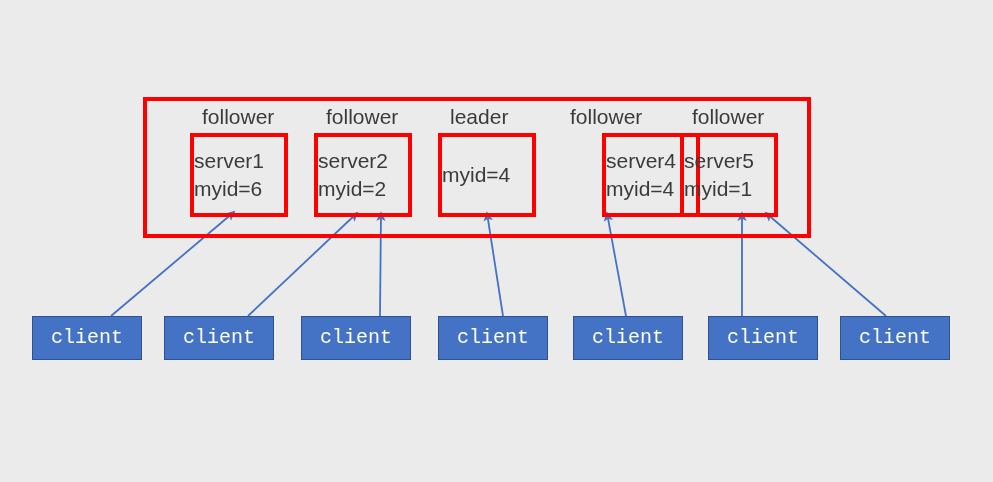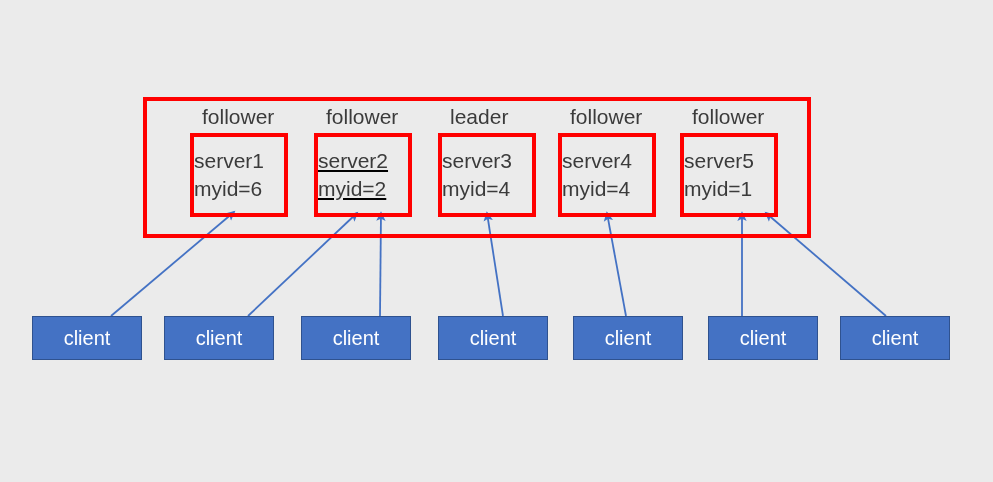--- a/index.html
+++ b/index.html
@@ -69,20 +69,21 @@
   .client-box {
     position: absolute;
     width: 110px;
     height: 44px;
     background: #4472c4;
     border: 1px solid #2f528f;
     box-sizing: border-box;
     display: flex;
     align-items: center;
     justify-content: center;
+    font-family: Liberation Mono, monospace;
   }
   .client-label {
     font-size: 20px;
     color: #ffffff;
     line-height: 22px;
     white-space: nowrap;
   }
 </style>
 </head>
 <body>
@@ -111,35 +112,34 @@
   <div id="servers-host">
       <div class="server-node" style="left: 190px; top: 105px; width: 98px;">
         <div class="server-role">follower</div>
         <div class="server-box" style="border-color: rgb(255, 0, 0);">
           <div class="server-line">server1</div>
           <div class="server-line">myid=6</div>
         </div>
       </div>
       <div class="server-node" style="left: 314px; top: 105px; width: 98px;">
         <div class="server-role">follower</div>
-        <div class="server-box" style="border-color: rgb(255, 0, 0); text-decoration: underline;">
+        <div class="server-box" style="border-color: rgb(255, 0, 0);">
           <div class="server-line">server2</div>
           <div class="server-line">myid=2</div>
         </div>
       </div>
       <div class="server-node" style="left: 438px; top: 105px; width: 98px;">
         <div class="server-role">leader</div>
         <div class="server-box" style="border-color: rgb(255, 0, 0);">
-          <div class="server-line">server3</div>
           <div class="server-line">myid=4</div>
         </div>
       </div>
       <div class="server-node" style="left: 558px; top: 105px; width: 98px;">
         <div class="server-role">follower</div>
-        <div class="server-box" style="border-color: rgb(255, 0, 0);">
+        <div class="server-box" style="border-color: rgb(255, 0, 0); margin-left: 44px;">
           <div class="server-line">server4</div>
           <div class="server-line">myid=4</div>
         </div>
       </div>
       <div class="server-node" style="left: 680px; top: 105px; width: 98px;">
         <div class="server-role">follower</div>
         <div class="server-box" style="border-color: rgb(255, 0, 0);">
           <div class="server-line">server5</div>
           <div class="server-line">myid=1</div>
         </div>

